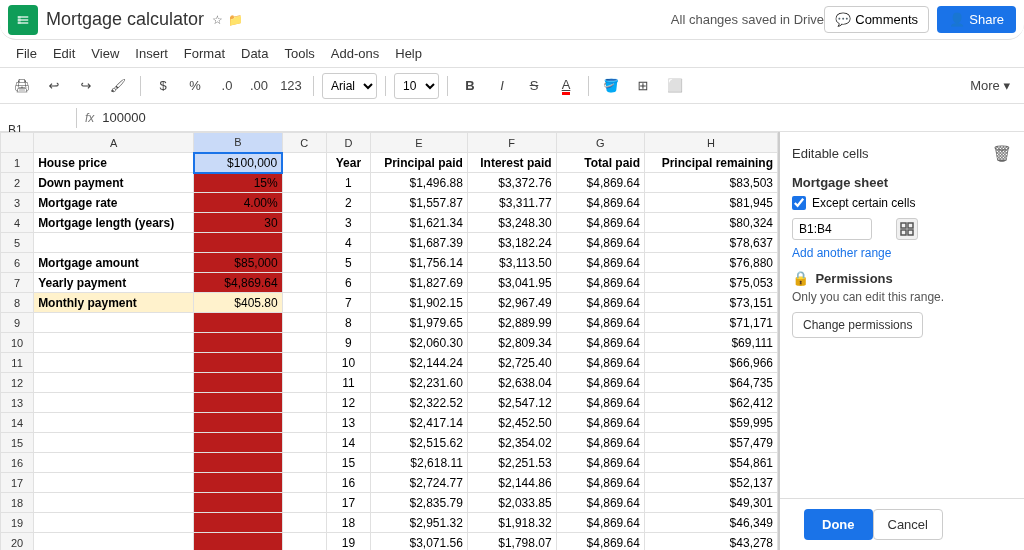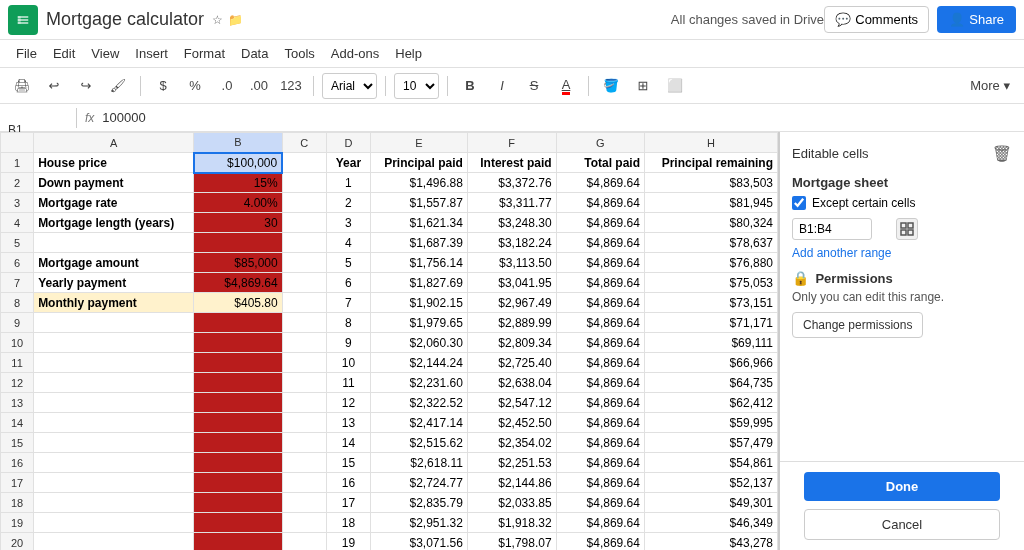--- a/index.html
+++ b/index.html
@@ -5,20 +5,21 @@
     * { box-sizing: border-box; margin: 0; padding: 0; }
     body { font-family: Arial, sans-serif; font-size: 12px; background: #fff; overflow: hidden; width: 1024px; height: 550px; }
 
     
     #top-bar {
       display: flex;
       align-items: center;
       padding: 4px 8px;
       height: 40px;
       border-bottom: 1px solid #e0e0e0;
+      border-radius: 16px;
     }
     #app-logo {
       width: 30px; height: 30px;
       background: #0f9d58;
       border-radius: 4px;
       display: flex; align-items: center; justify-content: center;
       margin-right: 8px;
       flex-shrink: 0;
     }
     #app-logo svg { width: 18px; height: 18px; }
@@ -211,23 +212,22 @@
     .panel-lock-icon { color: #555; font-size: 14px; }
     .panel-permissions-title { font-size: 13px; font-weight: bold; color: #333; }
     .panel-permissions-desc { font-size: 12px; color: #555; margin-bottom: 8px; }
     .panel-change-btn {
       border: 1px solid #ccc; border-radius: 4px;
       padding: 5px 10px; font-size: 12px; cursor: pointer;
       background: #fff; color: #333; margin-bottom: 12px;
     }
 
     .panel-footer {
-      display: flex; gap: 8px; padding: 10px 24px;
+      display: flex; gap: 0; padding: 10px 24px;
       border-top: 1px solid #ddd;
-      flex-direction: column;
     }
     .panel-done-btn {
       background: #1a73e8; color: #fff; border: none;
       border-radius: 4px; padding: 7px 18px; font-size: 13px; cursor: pointer;
       font-weight: bold;
     }
     .panel-cancel-btn {
       background: #fff; color: #333; border: 1px solid #ccc;
       border-radius: 4px; padding: 7px 14px; font-size: 13px; cursor: pointer;
     }

